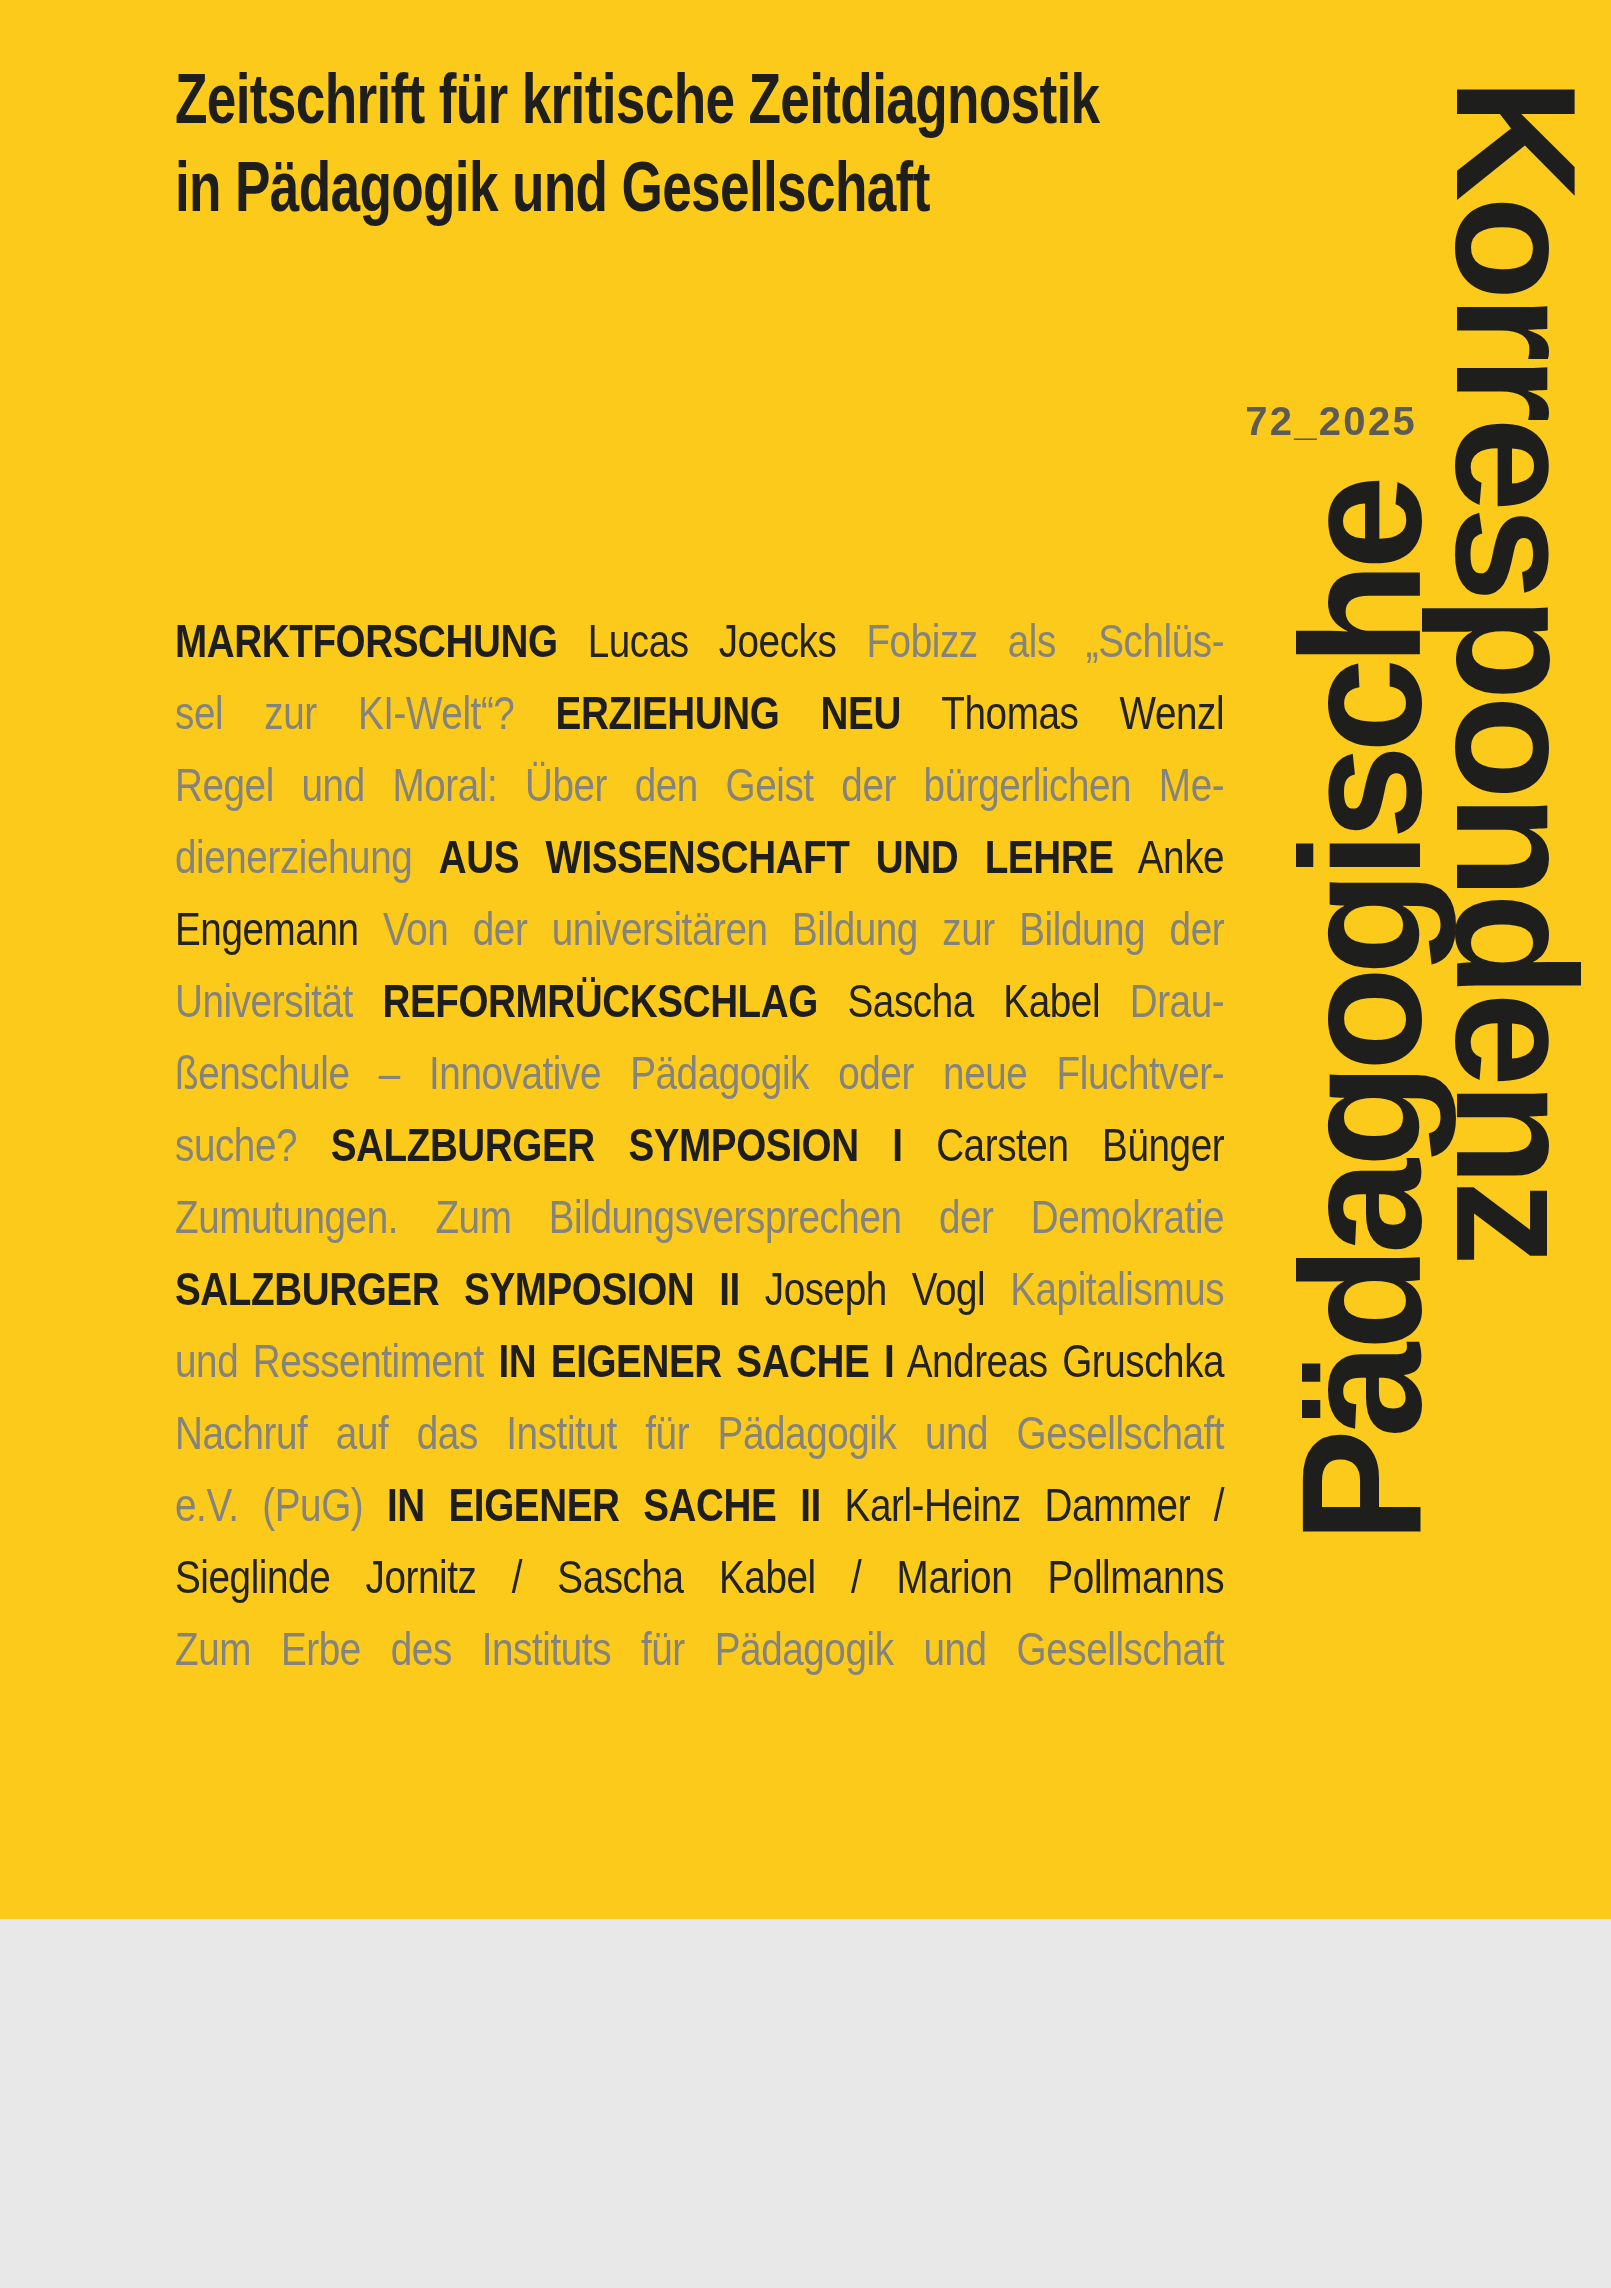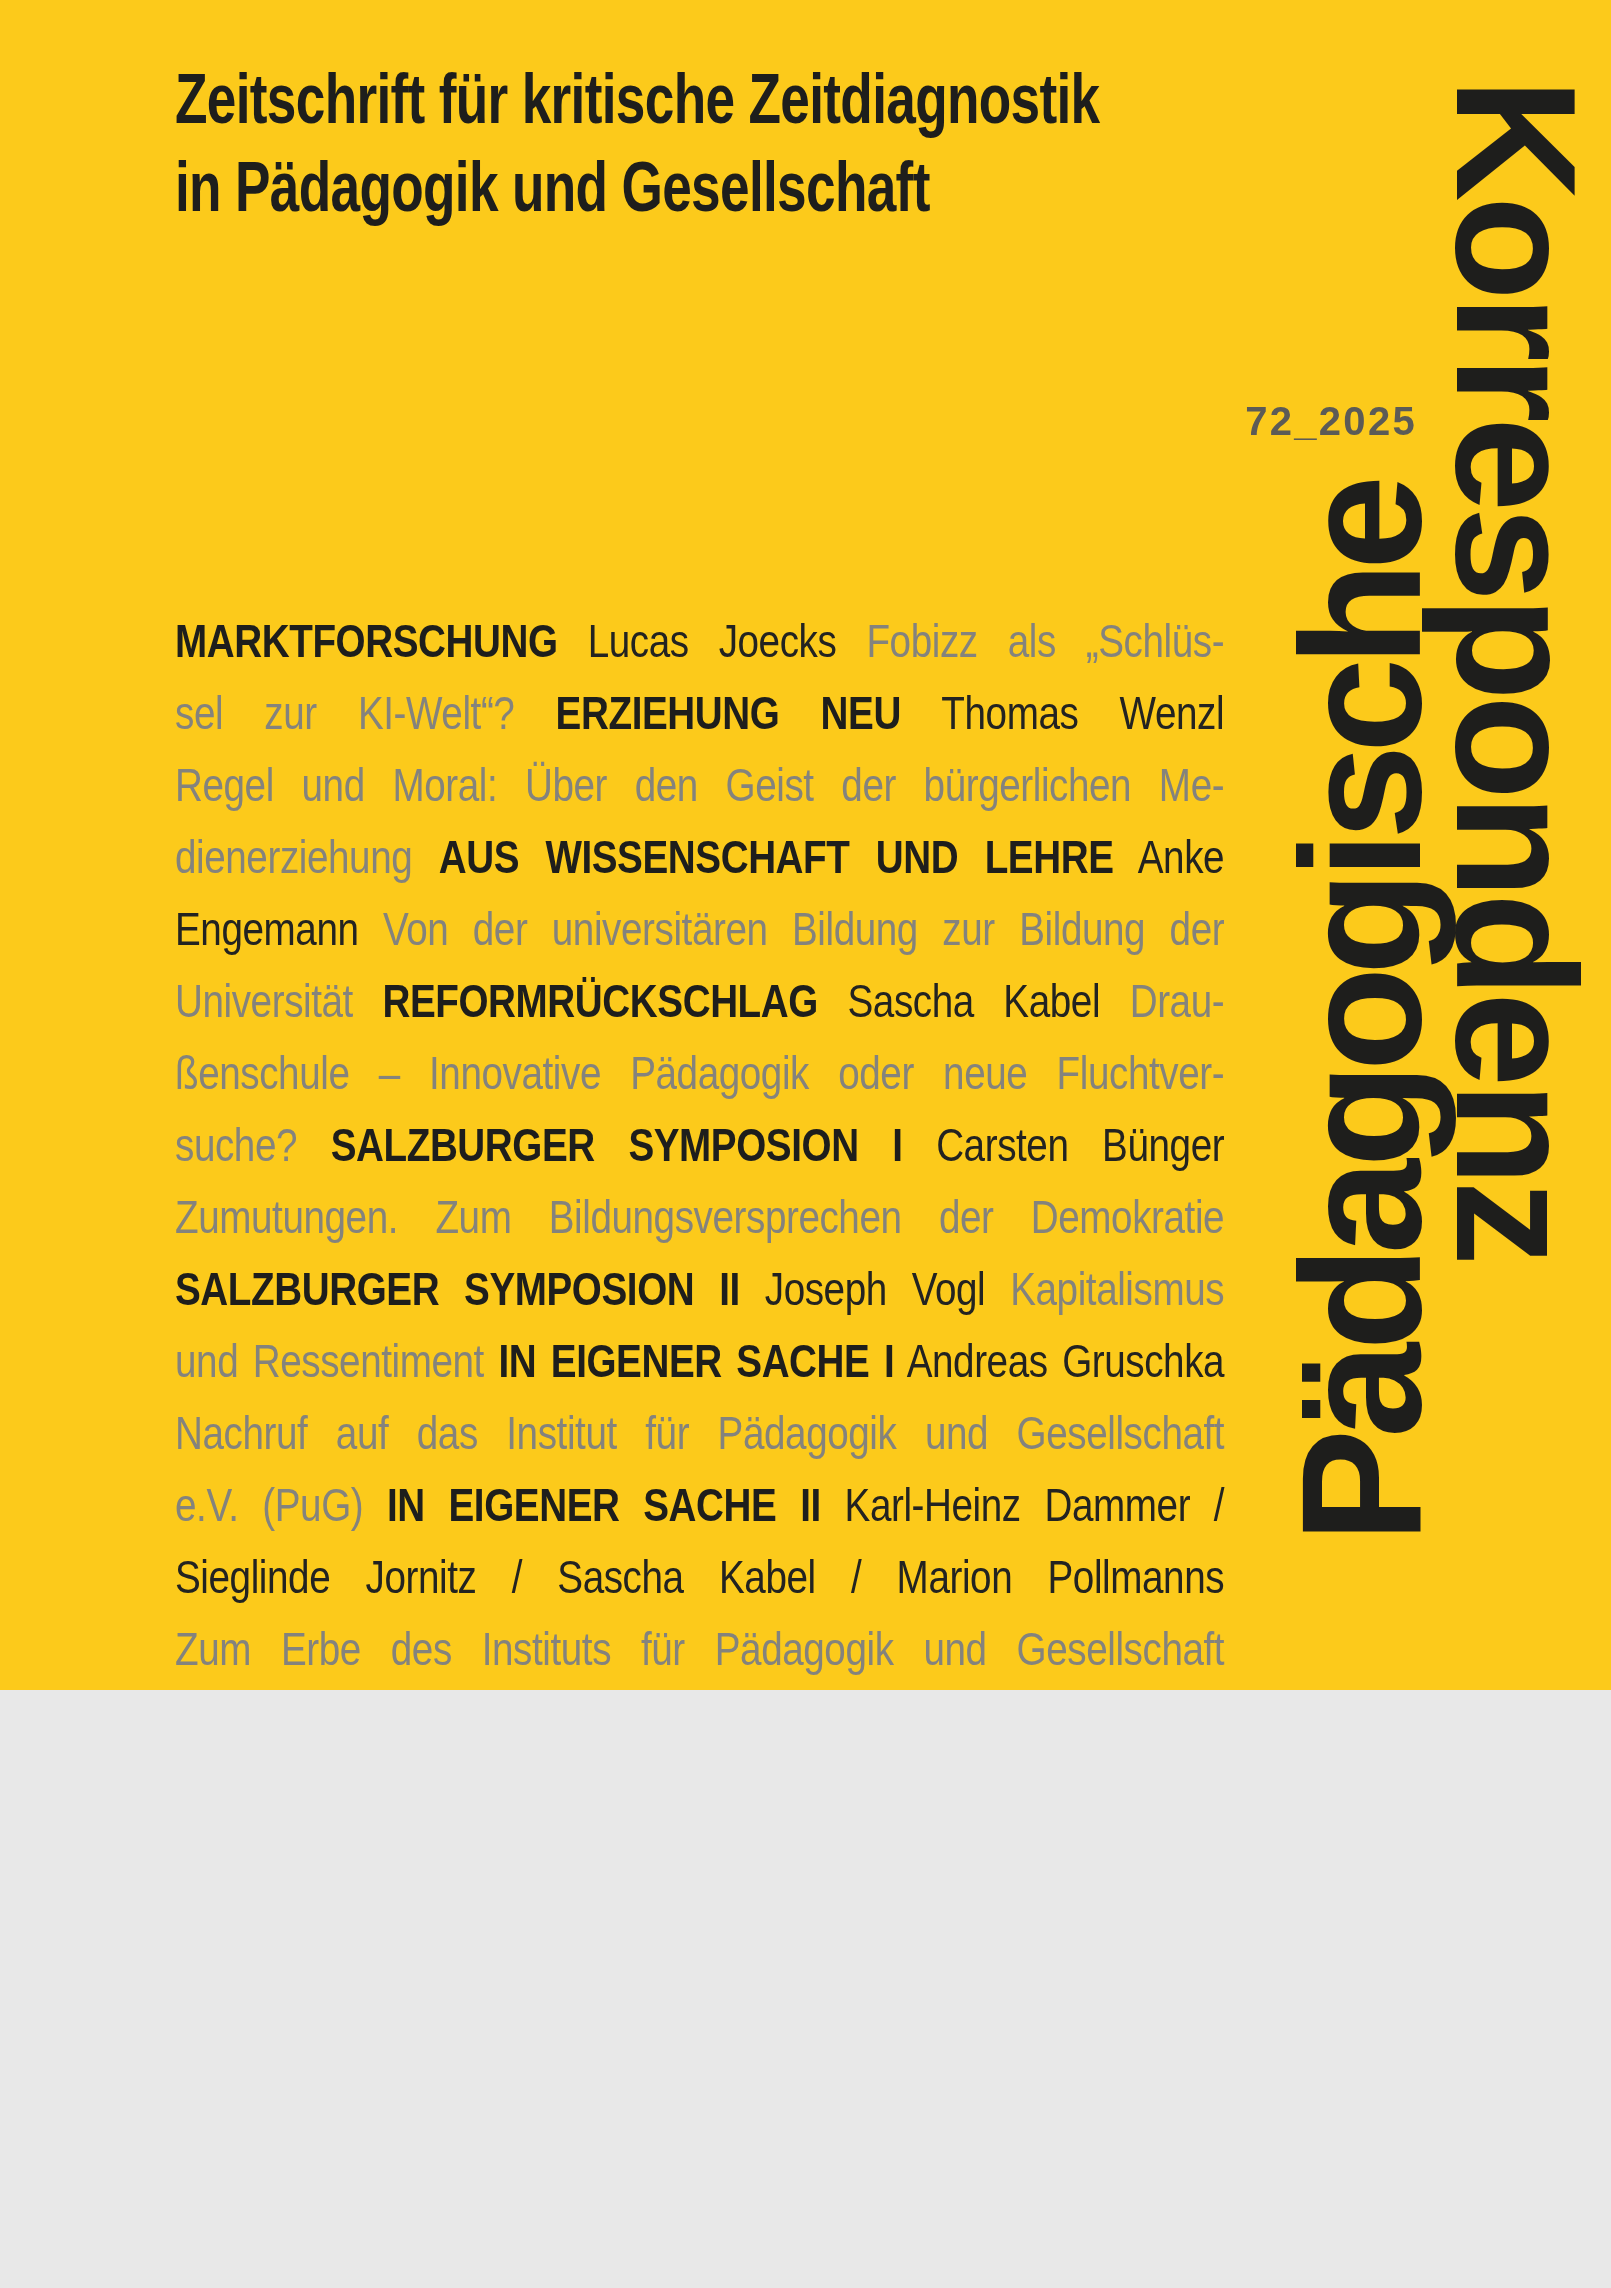--- a/index.html
+++ b/index.html
@@ -6,21 +6,21 @@
     --bg:#FCCA1B;
     --ink_black:#1E1E1C;
     --title_gray:#84837D;
     --author_ink:#232321;
     --issue_gray:#5C5B56;
     --imprint_gray:#5B5A54;
   }
   html,body{margin:0;padding:0;background:#e8e8e8;}
   .cover{
     position:relative;
-    width:1611px;height:1690px;
+    width:1611px;height:1919px;
     background:var(--bg);
     overflow:hidden;
     font-family:"Liberation Sans",sans-serif;
   }
   
   .subtitle{
     position:absolute;left:175px;top:55px;
     font-size:70px;font-weight:bold;line-height:88px;
     letter-spacing:-0.9px;color:var(--ink_black);
     transform:scaleX(0.76);transform-origin:0 0;

